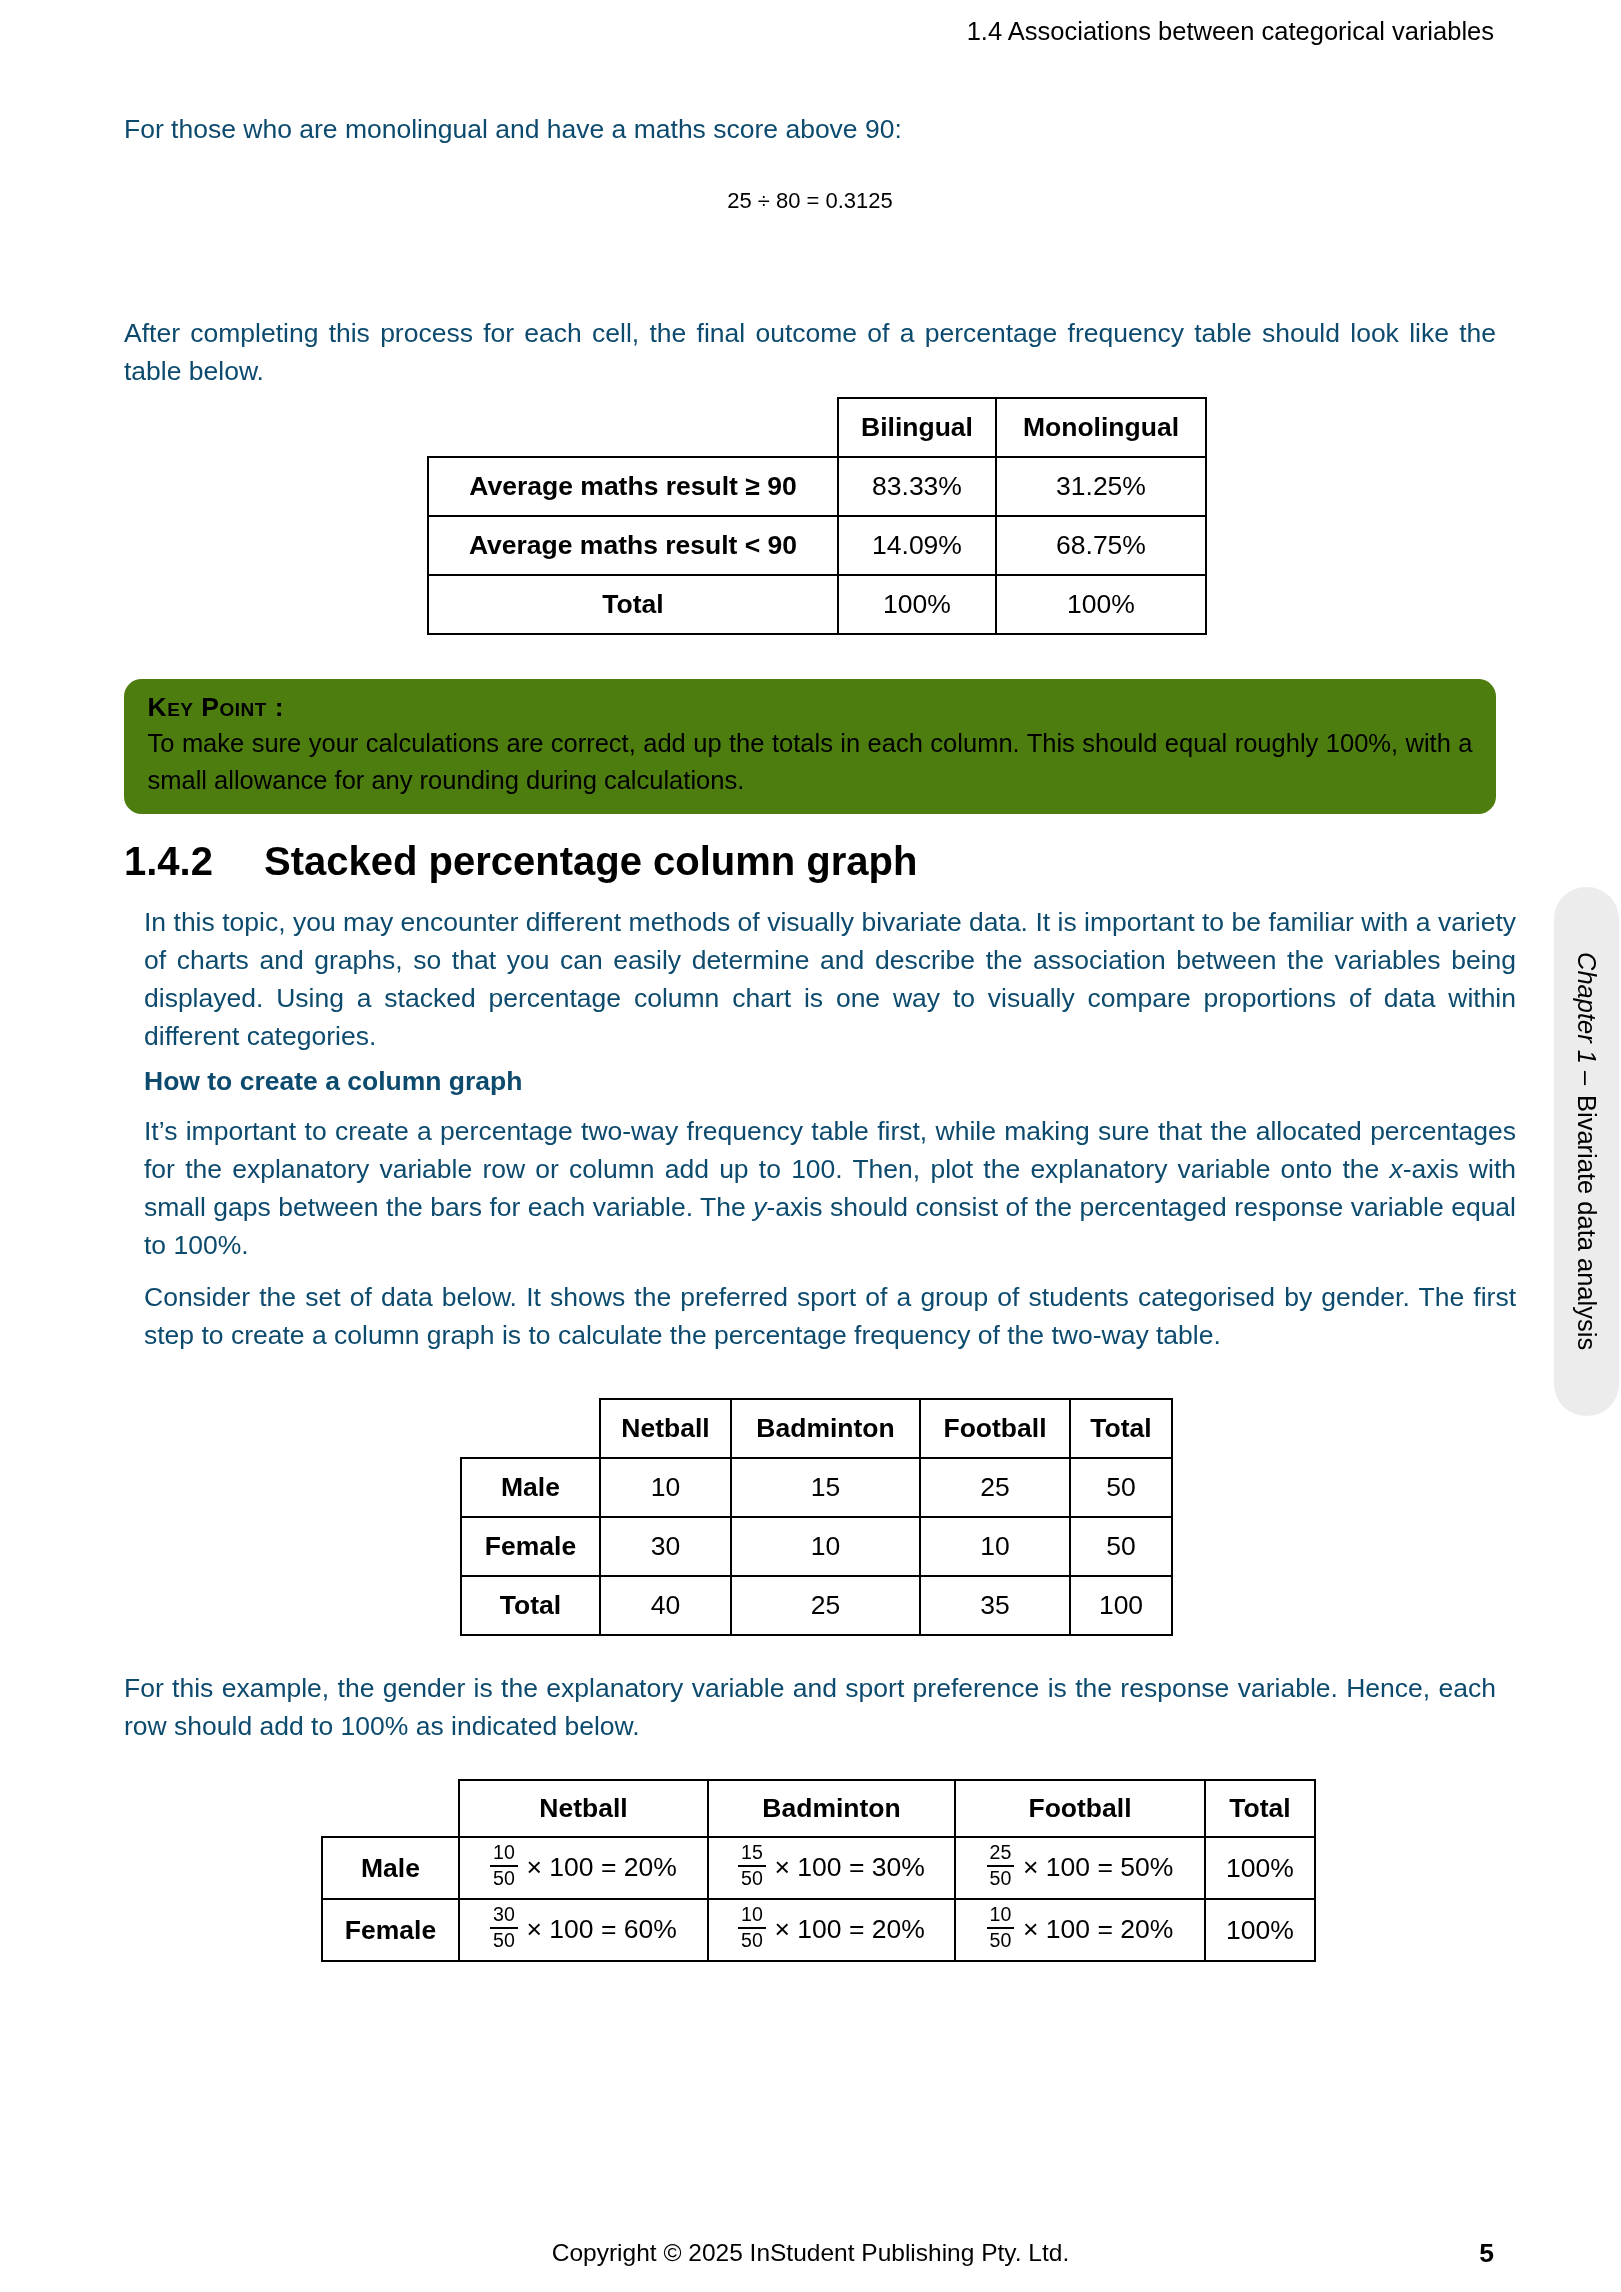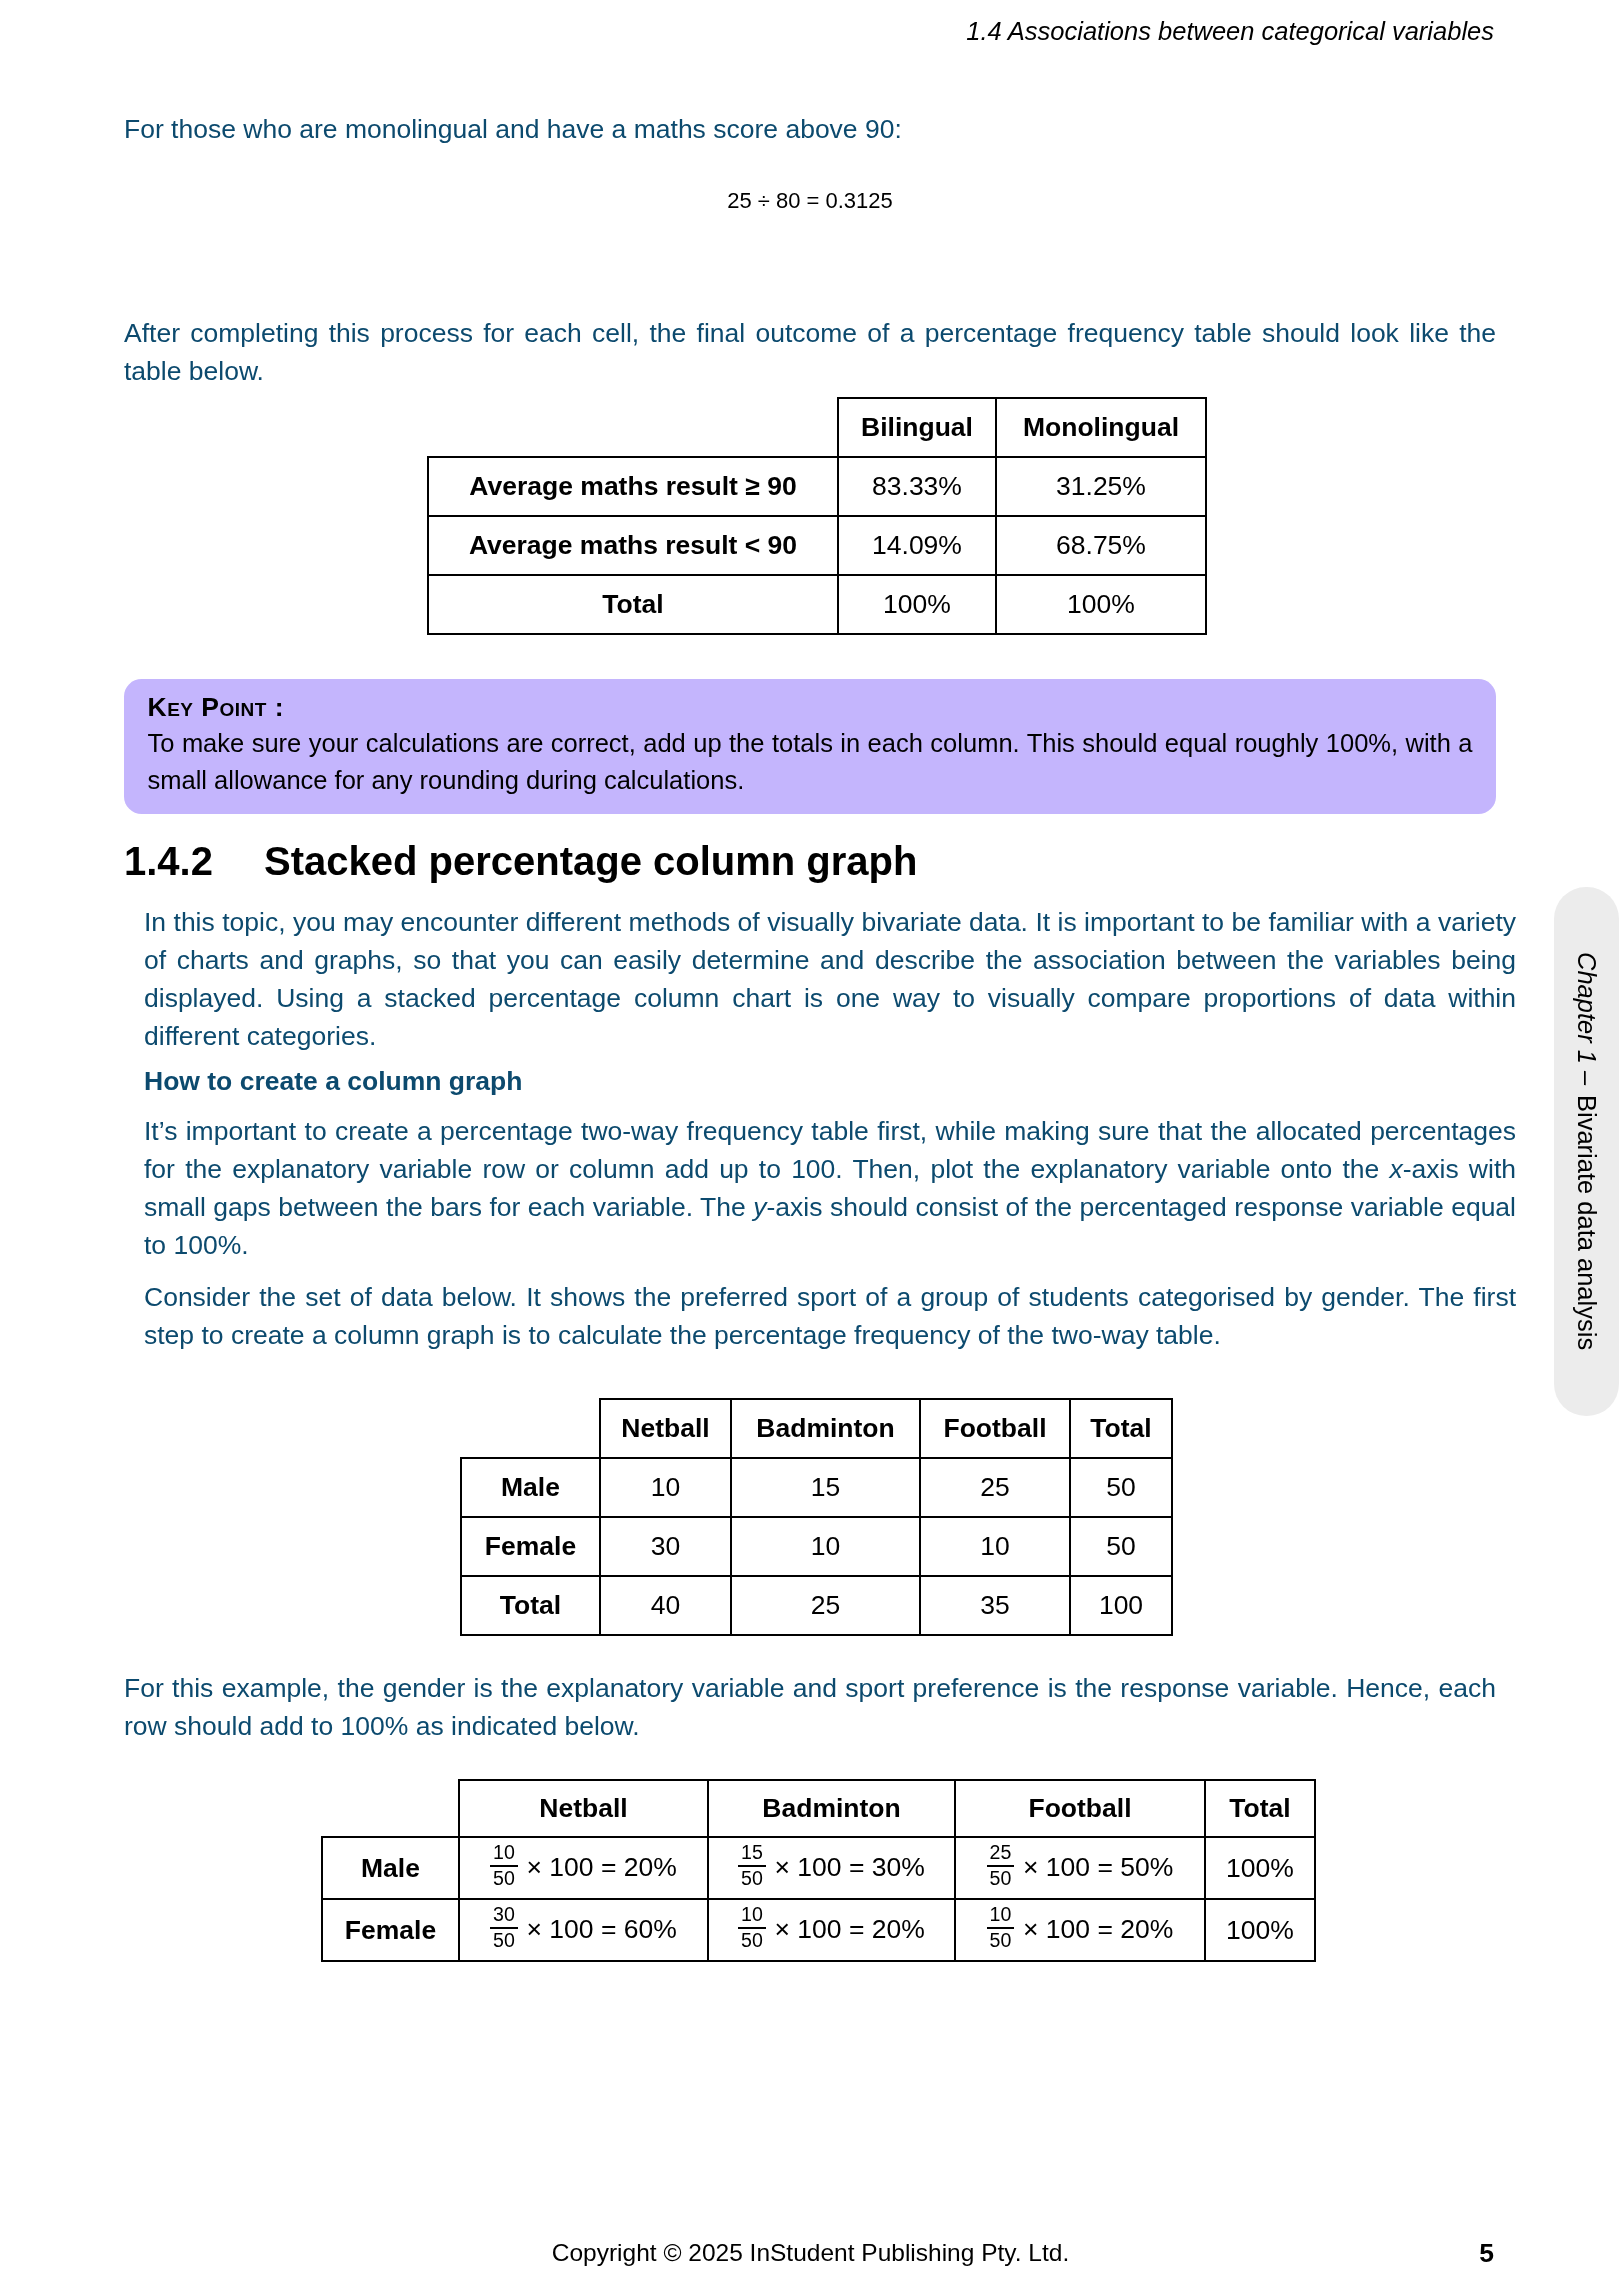--- a/index.html
+++ b/index.html
@@ -11,21 +11,20 @@
     background: #ffffff;
     font-family: "Liberation Sans", "DejaVu Sans", sans-serif;
     color: #000000;
     overflow: hidden;
   }
   .running-head {
     position: absolute;
     top: 16.7px;
     right: 127px;
     font-size: 25.5px;
-    font-style: italic;
     color: #000;
   }
   .body-text {
     font-size: 26.5px;
     line-height: 38px;
     color: #0c4a6e;
   }
   .intro-line { position: absolute; left: 124px; top: 110px; width: 1372px; }
   .equation {
     position: absolute;
@@ -49,21 +48,21 @@
   .table1 col.c1 { width: 158px; }
   .table1 col.c2 { width: 210px; }
   .table1 tr { height: 59px; }
 
   .keypoint {
     position: absolute;
     left: 124px;
     top: 679px;
     width: 1372px;
     height: 135px;
-    background: #c4b5fd;
+    background: #4d7c0f;
     border-radius: 17.6px;
     padding: 12.7px 23.5px;
   }
   .keypoint-title {
     font-size: 26.5px;
     font-weight: bold;
     font-variant: small-caps;
     letter-spacing: 0.5px;
   }
   .keypoint-body { font-size: 25.5px; line-height: 37px; text-align: justify; margin-top: 2px; }

